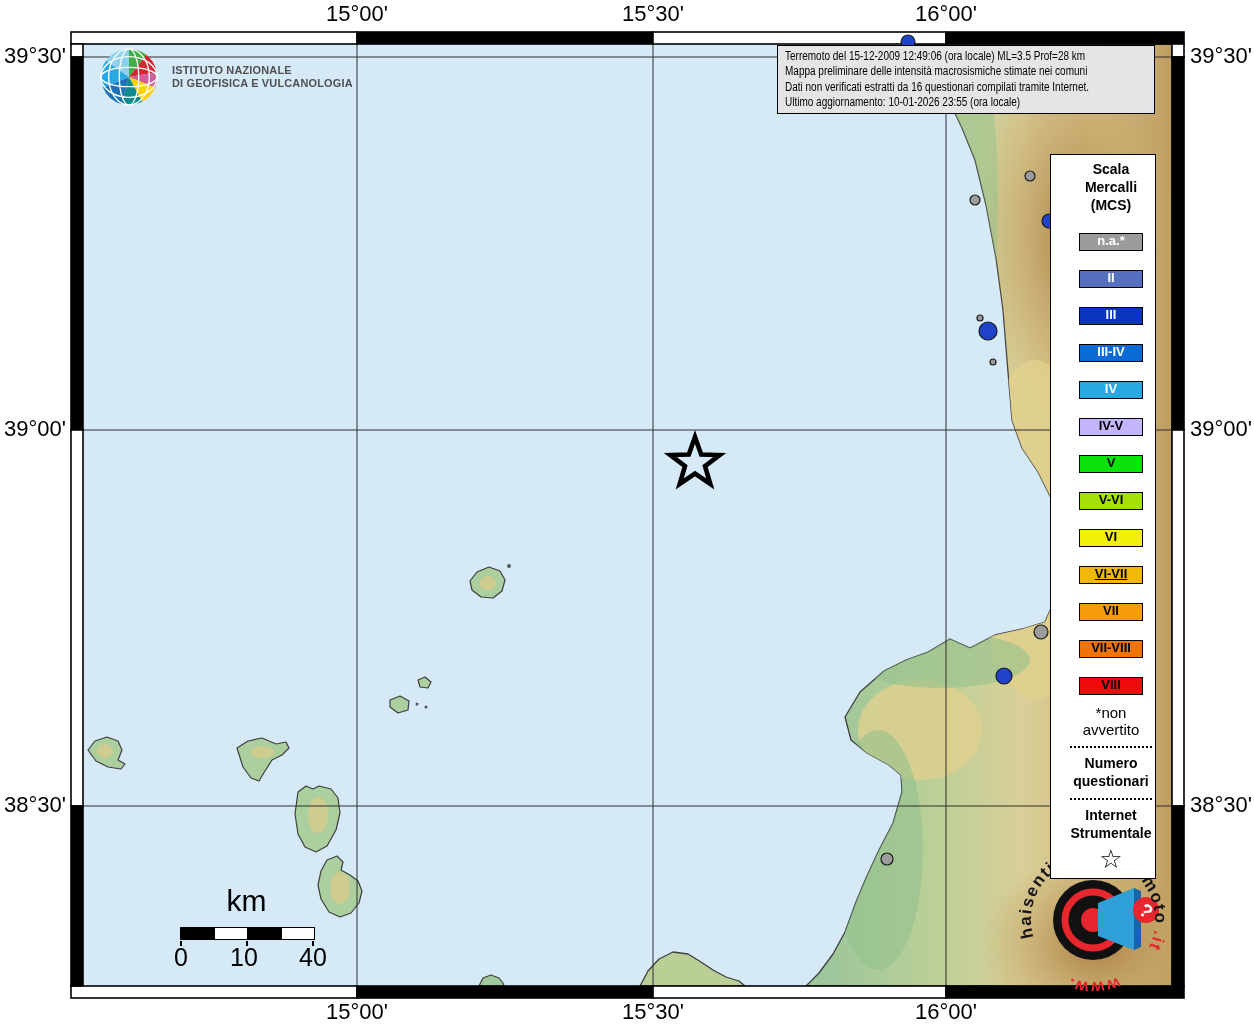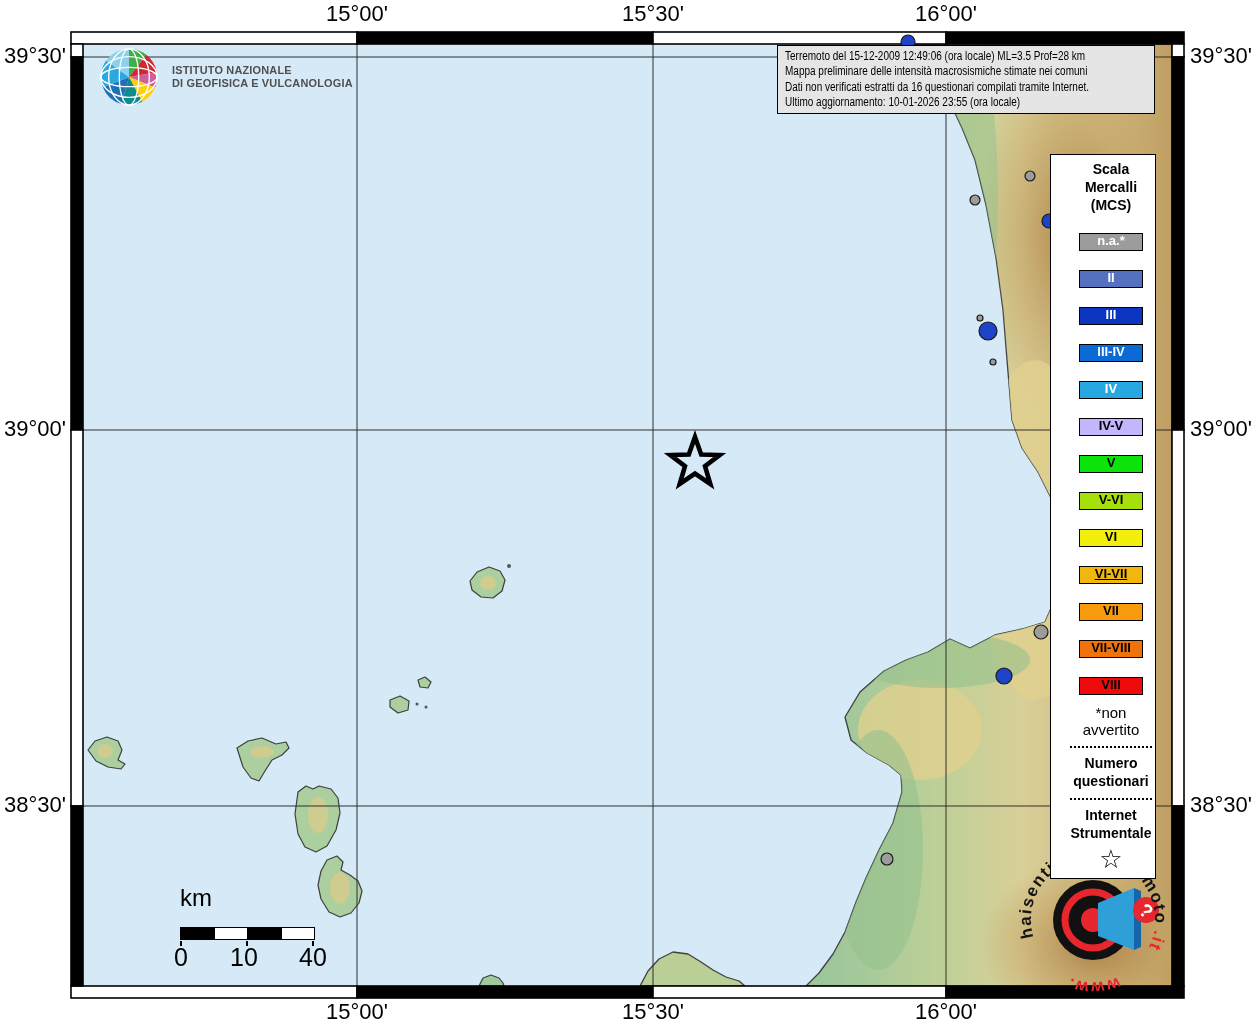--- a/index.html
+++ b/index.html
@@ -35,21 +35,21 @@
   .footnote{font-size:15px;text-align:center;margin-top:9px;}
   .sep{border-top:2px dotted #000;margin:8px 3px 6px 3px;}
   .quest-grid{display:grid;grid-template-columns:1fr 1fr;row-gap:4px;margin-top:6px;}
   .qcell{display:flex;flex-direction:column;align-items:center;justify-content:flex-end;}
   .qcircle{background:#fff;border:2px solid #000;border-radius:50%;}
   .qlabel{font-size:13.5px;margin-top:2px;}
   .epi-star{text-align:center;font-size:26px;line-height:26px;margin-top:4px;
             font-family:"DejaVu Sans",sans-serif;}
 
   
-  .sb-km{position:absolute;left:180px;top:884px;width:133px;font-size:24px;}
+  .sb-km{position:absolute;left:180px;top:884px;width:133px;text-align:center;font-size:30px;}
   .scalebar{position:absolute;left:180px;top:927px;width:133px;height:11px;border:1.5px solid #000;
             display:flex;box-sizing:content-box;}
   .sb-seg{flex:1;}
   .sb-seg + .sb-seg{border-left:1.5px solid #000;}
   .sb-tick{position:absolute;width:2px;height:5px;background:#000;top:941px;}
   .sb-label{position:absolute;top:943px;font-size:25px;transform:translateX(-50%);}
 </style>
 </head>
 <body>
 

